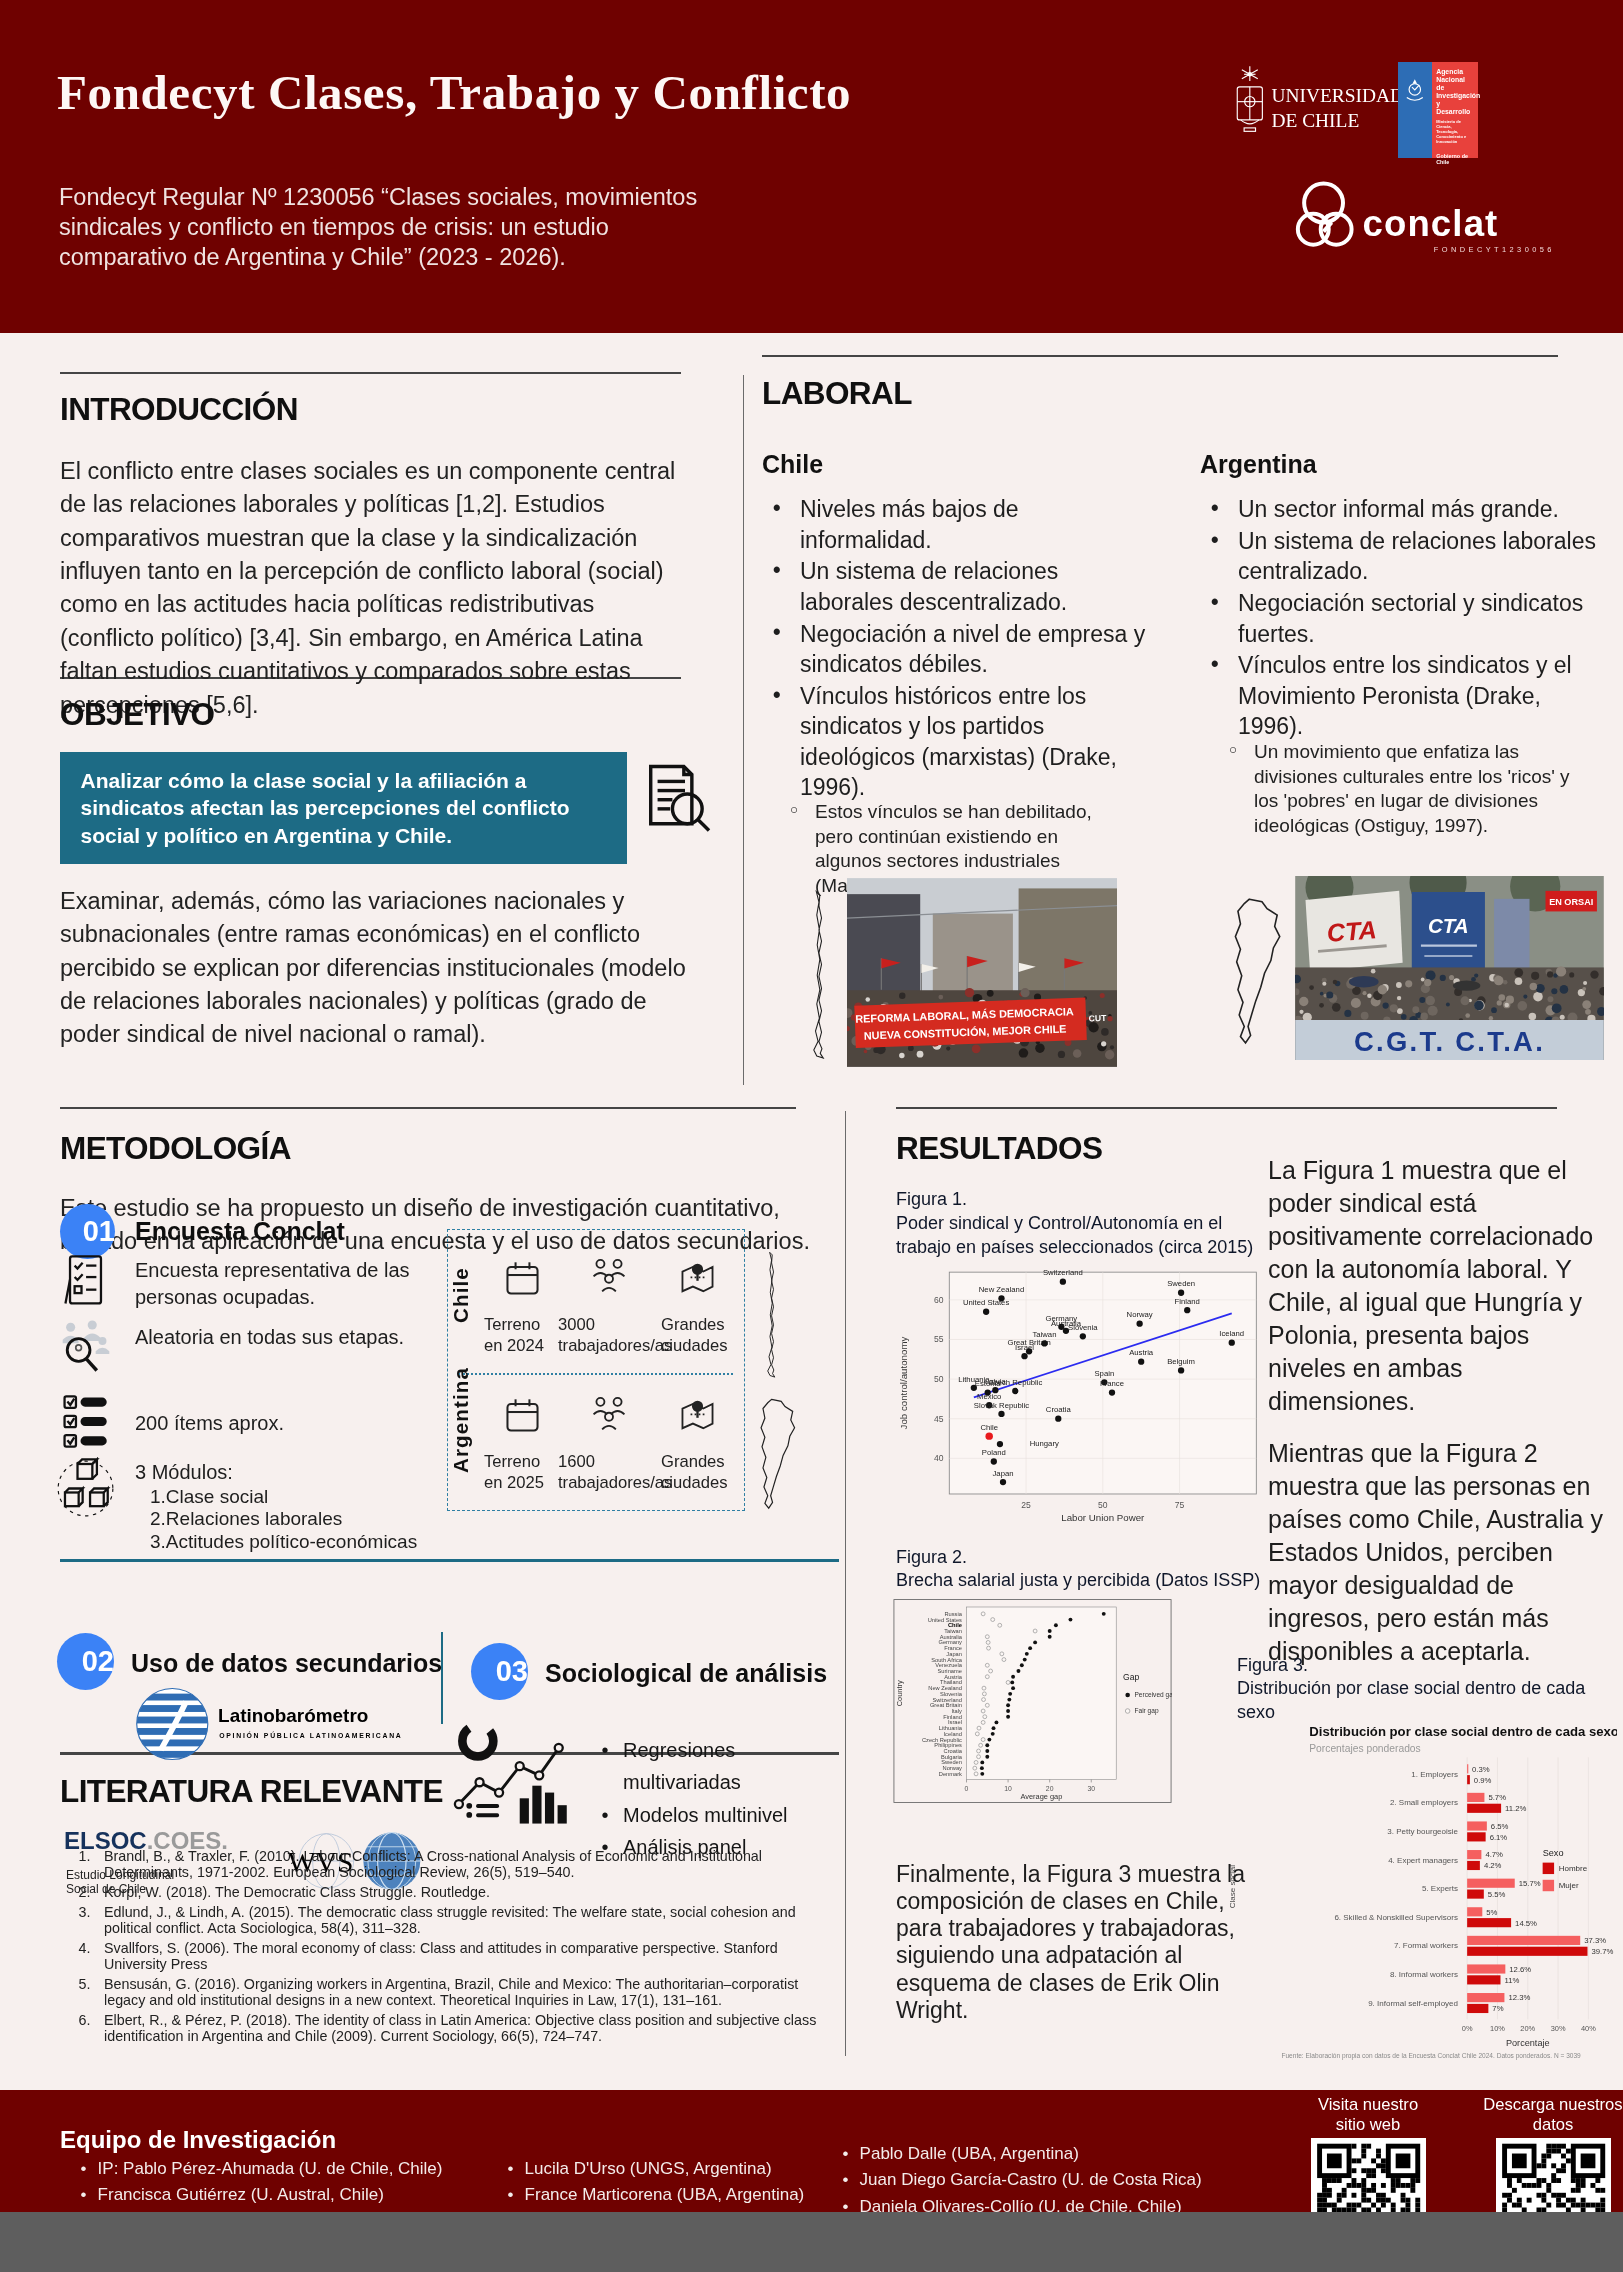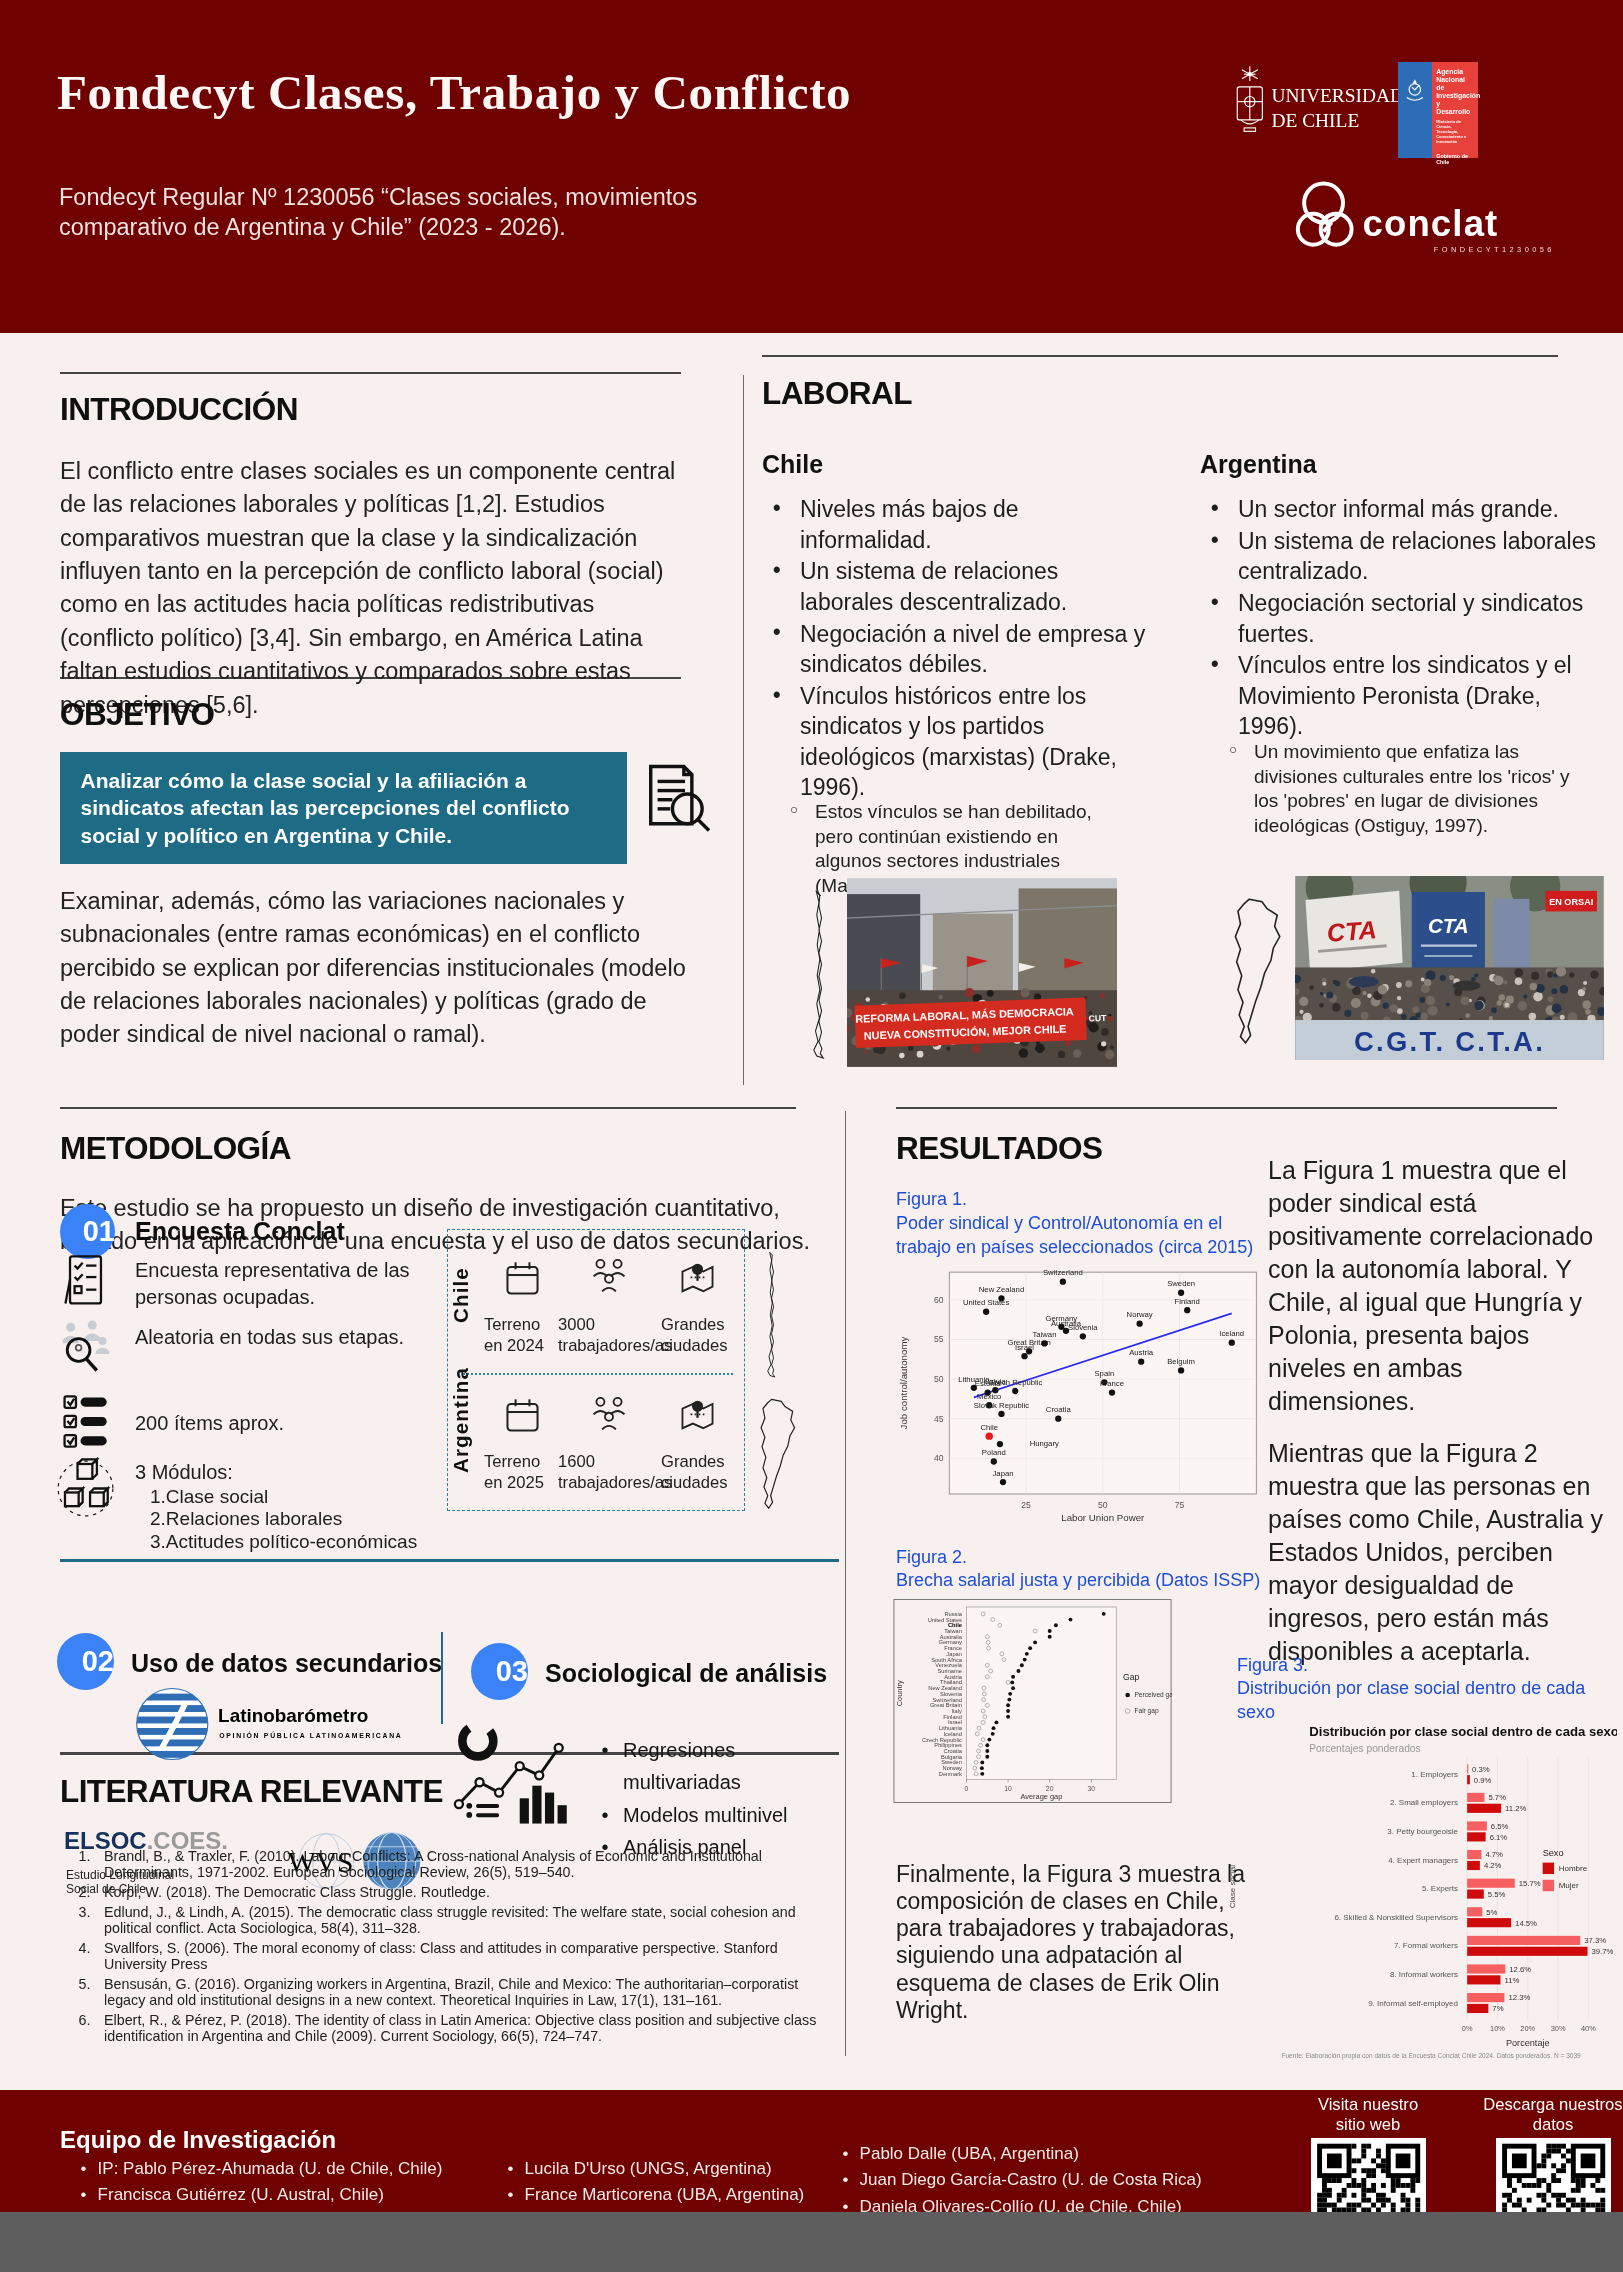--- a/index.html
+++ b/index.html
@@ -31,21 +31,21 @@
   .dashbox{border:1.7px dashed #2e7fa3;box-sizing:border-box;}
   .cellline{font-size:16.6px;line-height:1.25;color:#222;text-align:left;}
   .vlabel{font-weight:700;font-size:20.6px;letter-spacing:1.1px;color:#111;
         transform:rotate(-90deg);transform-origin:center;white-space:nowrap;}
   ul.o3list{list-style:none;margin:0;padding:0;font-size:20px;line-height:1.62;color:#151515;}
   ul.o3list li{position:relative;padding-left:25px;}
   ul.o3list li::before{content:"\2022";position:absolute;left:3.4px;}
   ol.refs{list-style:none;margin:0;padding:0;counter-reset:rf;font-size:14.3px;line-height:1.14;color:#222;}
   ol.refs li{counter-increment:rf;position:relative;padding-left:30px;margin-bottom:3.4px;}
   ol.refs li::before{content:counter(rf) ".";position:absolute;left:4.6px;}
-  .figlabel{font-size:18px;line-height:1.32;color:#1d4ed8;}
+  .figlabel{font-size:18px;line-height:1.32;color:#0f172a;}
   .respara{font-size:25px;line-height:1.32;color:#1d1d1d;}
   .chartbox svg{display:block;}
   .f-head{font-size:24px;font-weight:700;color:#fff;}
   ul.flist{list-style:none;margin:0;padding:0;font-size:17px;line-height:1.32;color:#f4ecea;}
   ul.flist li{position:relative;padding-left:20.6px;margin-bottom:4px;}
   ul.flist li::before{content:"\2022";position:absolute;left:3.4px;}
   .qrlabel{font-size:16.6px;line-height:1.22;color:#fff;text-align:center;}
   .anid{display:flex;box-sizing:border-box;}
   .anid .blue{background:#2d6db5;width:42%;position:relative;}
   .anid .red{background:#e8413c;width:58%;padding:5.7px 4.6px;box-sizing:border-box;color:#fff;}
@@ -61,20 +61,21 @@
 </style>
 </head>
 <body>
 
 <div class="page">
 
   <div class="abs band" style="left:0;top:0;width:1623px;height:333px;">
     <div class="abs poster-title" style="left:57px;top:64px;width:1088px;">Fondecyt Clases, Trabajo y Conflicto</div>
     <div class="abs poster-sub" style="left:59px;top:182px;width:945px;">
       <div>Fondecyt Regular Nº 1230056 “Clases sociales, movimientos</div>
+      <div>sindicales y conflicto en tiempos de crisis: un estudio</div>
       <div>comparativo de Argentina y Chile” (2023 - 2026).</div>
     </div>
 
     <div class="abs" style="left:1230px;top:64px;width:172px;height:97px;">
       <svg width="172" height="97" viewBox="0 0 300 170">
         <g stroke="#fff" stroke-width="2" fill="none">
           <line x1="34" y1="4" x2="34" y2="30"></line>
             <line x1="20" y1="10" x2="48" y2="26"></line>
           <line x1="20" y1="26" x2="48" y2="10"></line>
             <line x1="24" y1="18" x2="44" y2="18"></line>

